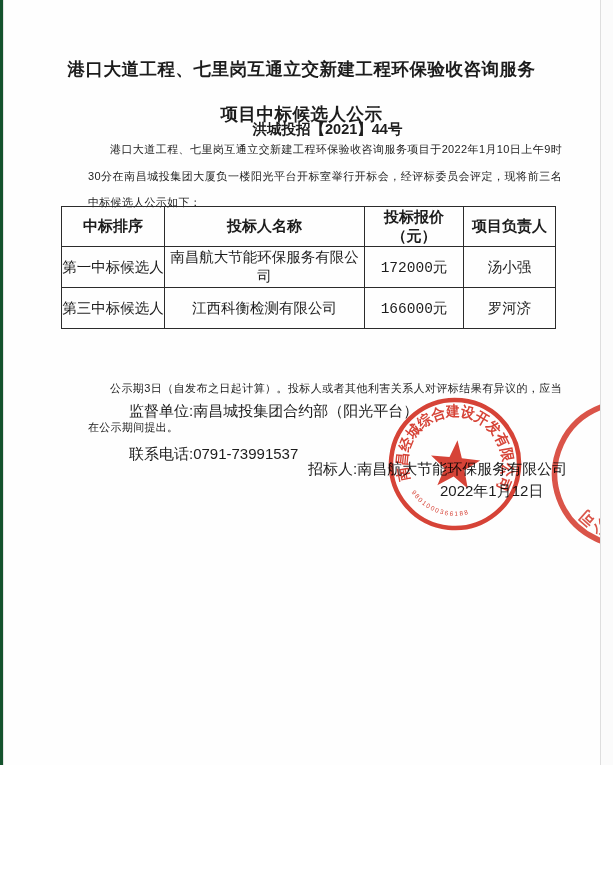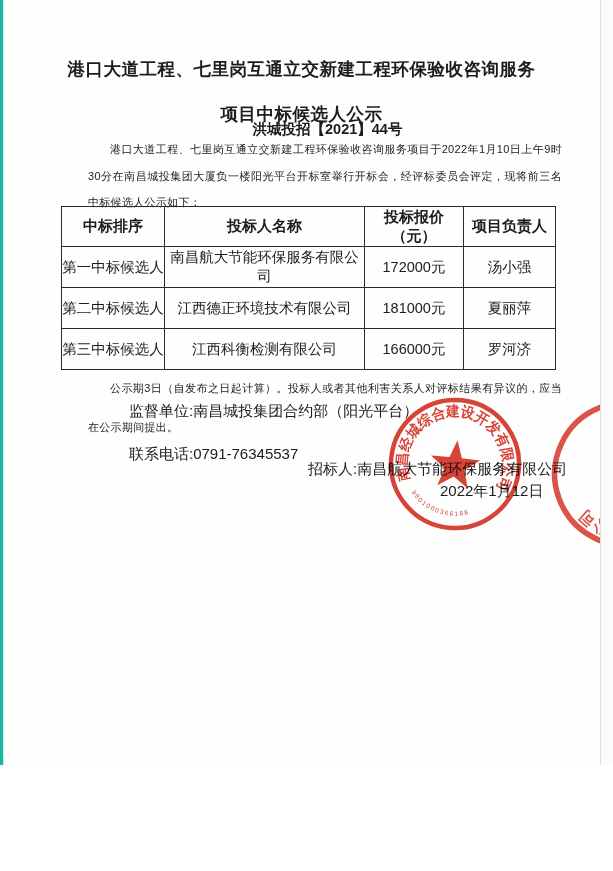--- a/index.html
+++ b/index.html
@@ -1,17 +1,17 @@
 <!DOCTYPE html>
 <html><head>
 <meta charset="utf-8">
 <style>
   html,body{margin:0;padding:0;}
   body{font-family:"Liberation Sans", sans-serif; background:#ffffff;}
-  #screen{position:relative; width:613px; height:765px; background:#14b8a6; overflow:hidden;}
+  #screen{position:relative; width:613px; height:765px; background:#14532d; overflow:hidden;}
 
   
   .scan-page{position:absolute; left:3px; top:0; width:597px; height:812px;
     background:#fefefe; overflow:hidden; color:#1c1c1c;}
   .page-left-edge{position:absolute; left:0; top:0; width:1px; height:812px; background:#e3e3e3;}
   .page-right-edge{position:absolute; left:600px; top:0; width:1px; height:812px; background:#dedede;}
   .page-bottom-shadow{position:absolute; left:0; top:800px; width:597px; height:12px;
     background:linear-gradient(to bottom, rgba(0,0,0,0) 0%, rgba(120,120,120,0.12) 100%);}
 
   .title{position:absolute; left:0; width:597px; text-align:center; font-weight:bold;
@@ -20,21 +20,21 @@
   .title-2{top:102px;}
   .doc-number{position:absolute; left:0; top:120px; width:597px; text-align:center;
     font-weight:bold; font-size:14.5px;margin-left:26px;}
 
   .para{position:absolute; left:85px; width:474px; font-size:11px; line-height:26.5px;
     text-align:justify; text-indent:2em; letter-spacing:0.3px;}
   .intro{top:136px;}
   .notice{top:369px; line-height:39px;}
 
   table.bid-table{position:absolute; left:58px; top:206px; border-collapse:collapse;
-    table-layout:fixed; width:494px;}
+    table-layout:fixed; width:494px;font-family:Liberation Mono, monospace;}
   table.bid-table th, table.bid-table td{border:1.6px solid #2b2b2b; text-align:center;
     vertical-align:middle; padding:0;}
   table.bid-table th{height:39px; font-size:15px; font-weight:bold;}
   table.bid-table td{height:40px; font-size:14.5px;}
 
   .line{position:absolute; font-size:15px; white-space:nowrap;}
   .supervisor{left:126px; top:402px;}
   .contact{left:126px; top:445px;}
   .tenderer{left:305px; top:460px;}
   .sign-date{left:437px; top:482px;}
@@ -77,38 +77,32 @@
         <th>投标报价（元）</th>
         <th>项目负责人</th>
       </tr>
       <tr>
         <td>第一中标候选人</td>
         <td>南昌航大节能环保服务有限公司</td>
         <td>172000元</td>
         <td>汤小强</td>
       </tr>
       <tr>
-        <td>第二中标候选人</td>
-        <td>江西德正环境技术有限公司</td>
-        <td>181000元</td>
-        <td>夏丽萍</td>
-      </tr>
-      <tr>
         <td>第三中标候选人</td>
         <td>江西科衡检测有限公司</td>
         <td>166000元</td>
         <td>罗河济</td>
       </tr>
     </tbody>
       </table>
 
     <div class="para notice">公示期3日（自发布之日起计算）。投标人或者其他利害关系人对评标结果有异议的，应当在公示期间提出。</div>
 
     <div class="line supervisor">监督单位:南昌城投集团合约部（阳光平台）</div>
-    <div class="line contact">联系电话:0791-76345537</div>
+    <div class="line contact">联系电话:0791-73991537</div>
     <div class="line tenderer">招标人:南昌航大节能环保服务有限公司</div>
     <div class="line sign-date">2022年1月12日</div>
 
     <svg class="stamp-main" viewBox="0 0 140 140">
       <defs>
         <path id="arcTop" d="M 26.5 90.3 A 48 48 0 1 1 113.5 90.3" fill="none"></path>
         <path id="arcBottom" d="M 25 96 A 52 52 0 0 0 115 96" fill="none"></path>
       </defs>
       <circle cx="70" cy="70" r="64" fill="none" stroke="#d2291b" stroke-width="4.5"></circle>
       <path d="M70 46 L76.2 63.5 L94.7 64 L80 75.2 L85.3 93 L70 82.5 L54.7 93 L60 75.2 L45.3 64 L63.8 63.5 Z" fill="#d2291b"></path>

